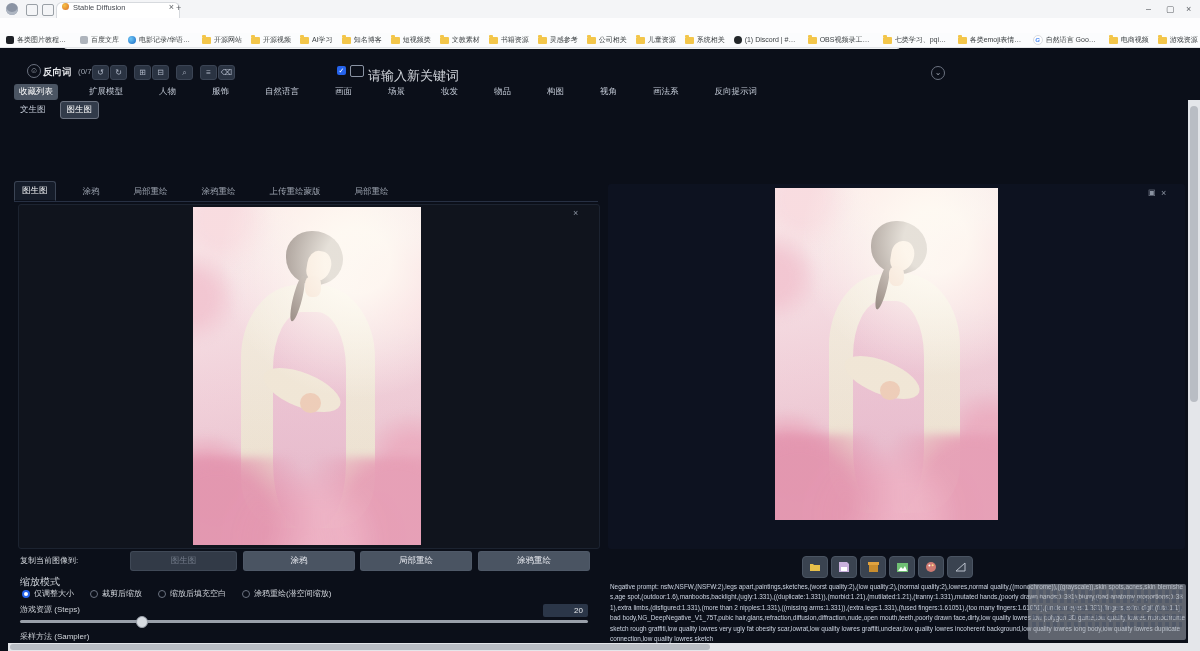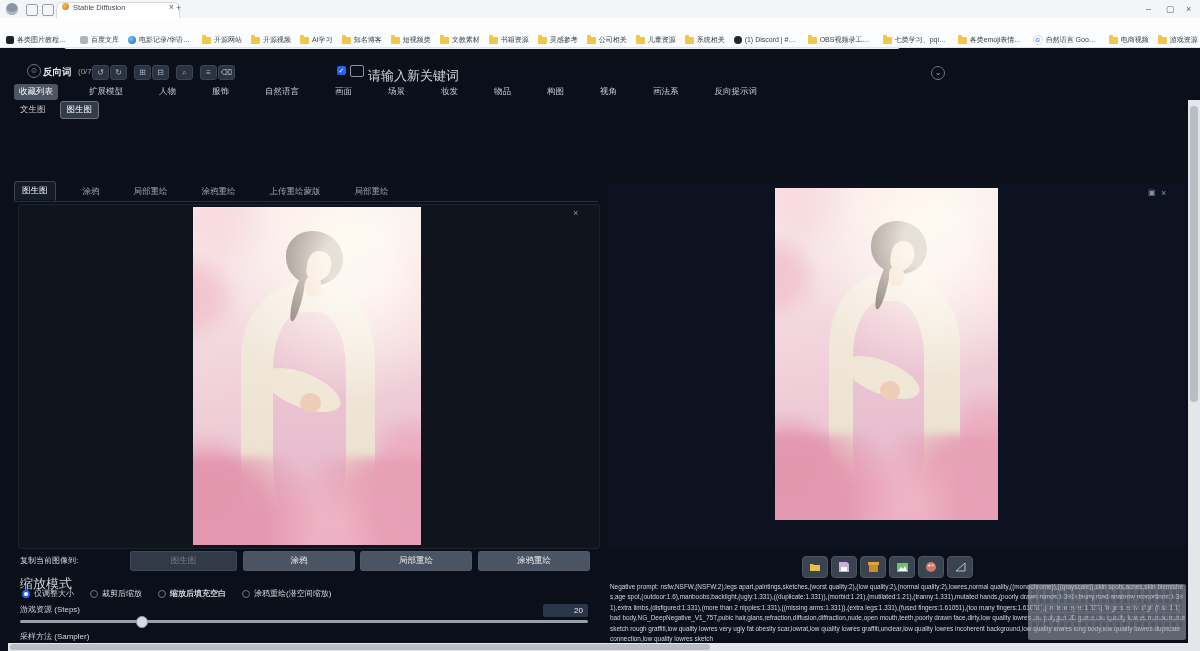--- a/index.html
+++ b/index.html
@@ -318,33 +318,33 @@
     </div>
     <span class="abs xclose" style="left:554px;top:4px;">×</span>
   </div>
 
   <span class="abs" style="left:20px;top:555px;font-size:8px;color:#d1d5db;">复制当前图像到:</span>
   <div class="abs btnrow-btn disabled" style="left:130px;width:105px;">图生图</div>
   <div class="abs btnrow-btn" style="left:243px;width:110px;">涂鸦</div>
   <div class="abs btnrow-btn" style="left:360px;width:110px;">局部重绘</div>
   <div class="abs btnrow-btn" style="left:478px;width:110px;">涂鸦重绘</div>
 
-  <span class="abs" style="left:20px;top:575px;font-size:13px;color:#d1d5db;">缩放模式</span>
+  <span class="abs" style="left:20px;top:575px;font-size:10px;color:#d1d5db;">缩放模式</span>
   <div class="abs" style="left:22px;top:588px;display:flex;gap:16px;align-items:flex-end;">
     <span style="display:flex;gap:4px;align-items:center;">
         <i class="radio sel"></i>
         <b class="rlabel" style="font-weight:normal;">仅调整大小</b>
       </span>
     <span style="display:flex;gap:4px;align-items:center;">
         <i class="radio"></i>
         <b class="rlabel" style="font-weight:normal;">裁剪后缩放</b>
       </span>
     <span style="display:flex;gap:4px;align-items:center;">
         <i class="radio"></i>
-        <b class="rlabel" style="font-weight:bold;">缩放后填充空白</b>
+        <b class="rlabel" style="font-weight:normal;">缩放后填充空白</b>
       </span>
     <span style="display:flex;gap:4px;align-items:center;">
         <i class="radio"></i>
         <b class="rlabel" style="font-weight:normal;">涂鸦重绘(潜空间缩放)</b>
       </span>
   </div>
 
   <span class="abs" style="left:20px;top:604px;font-size:8px;color:#d1d5db;">游戏资源 (Steps)</span>
   <div class="abs steps-box">20</div>
   <div class="abs slider-track"></div>

